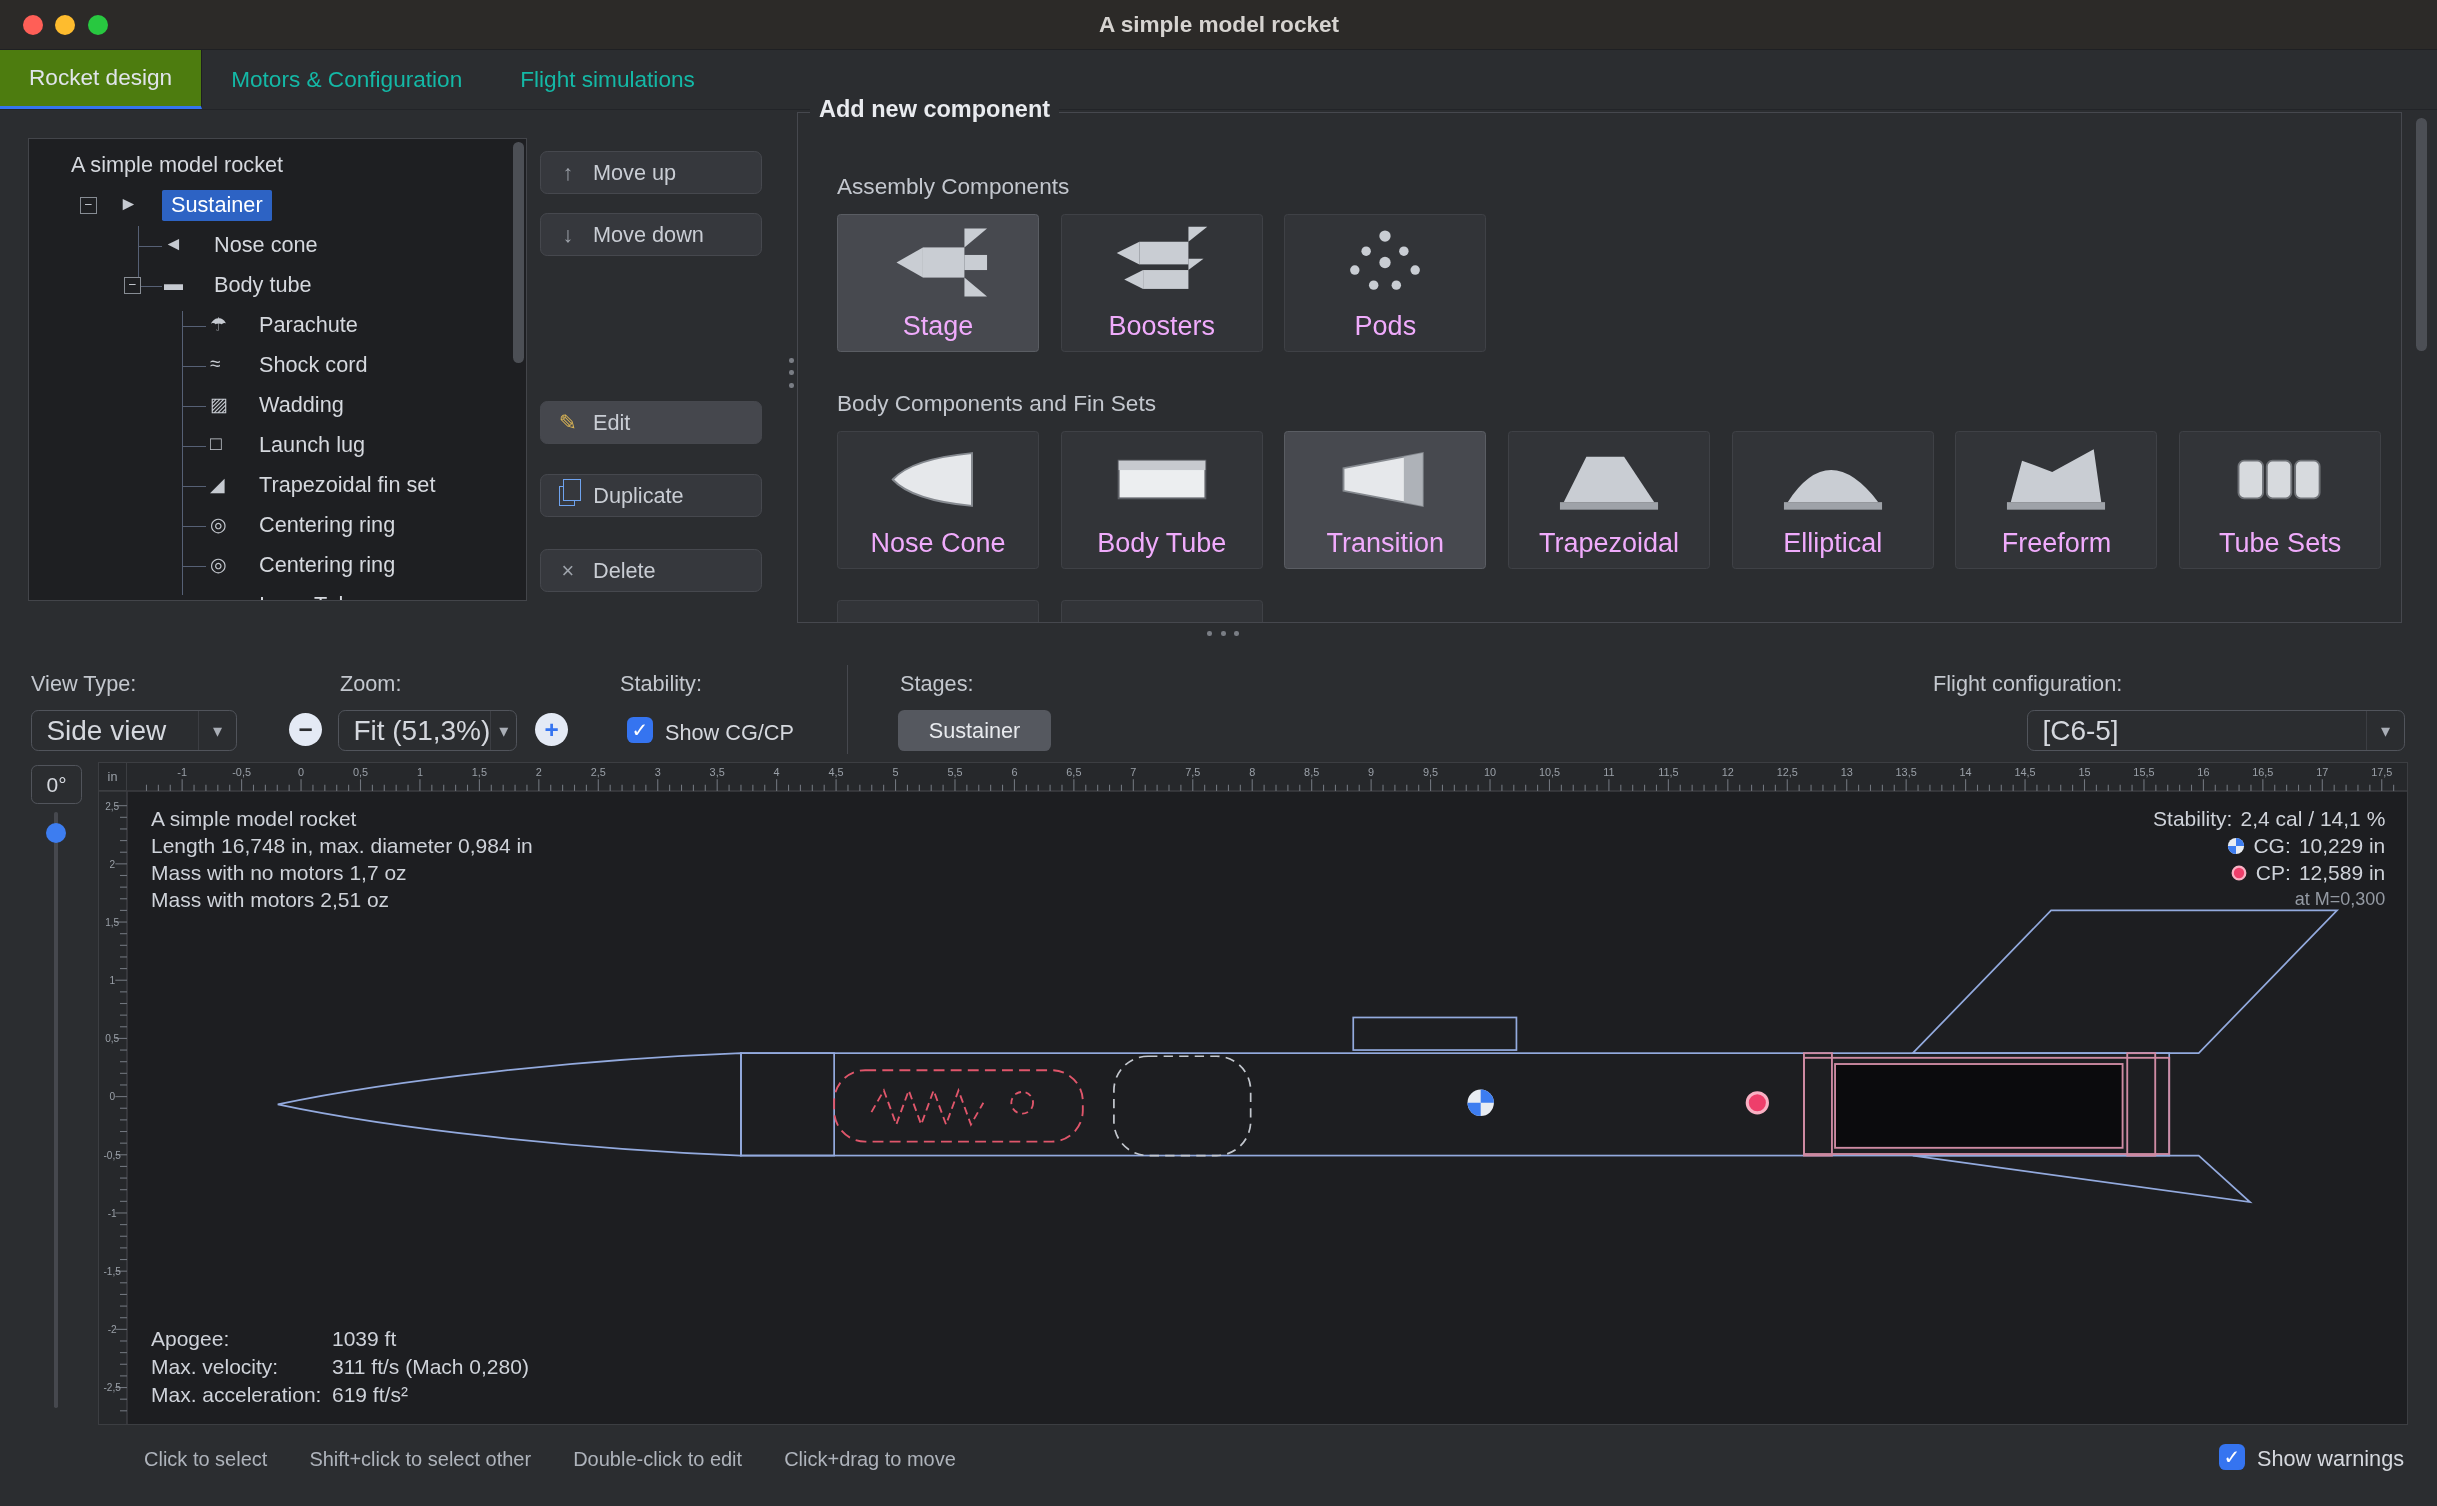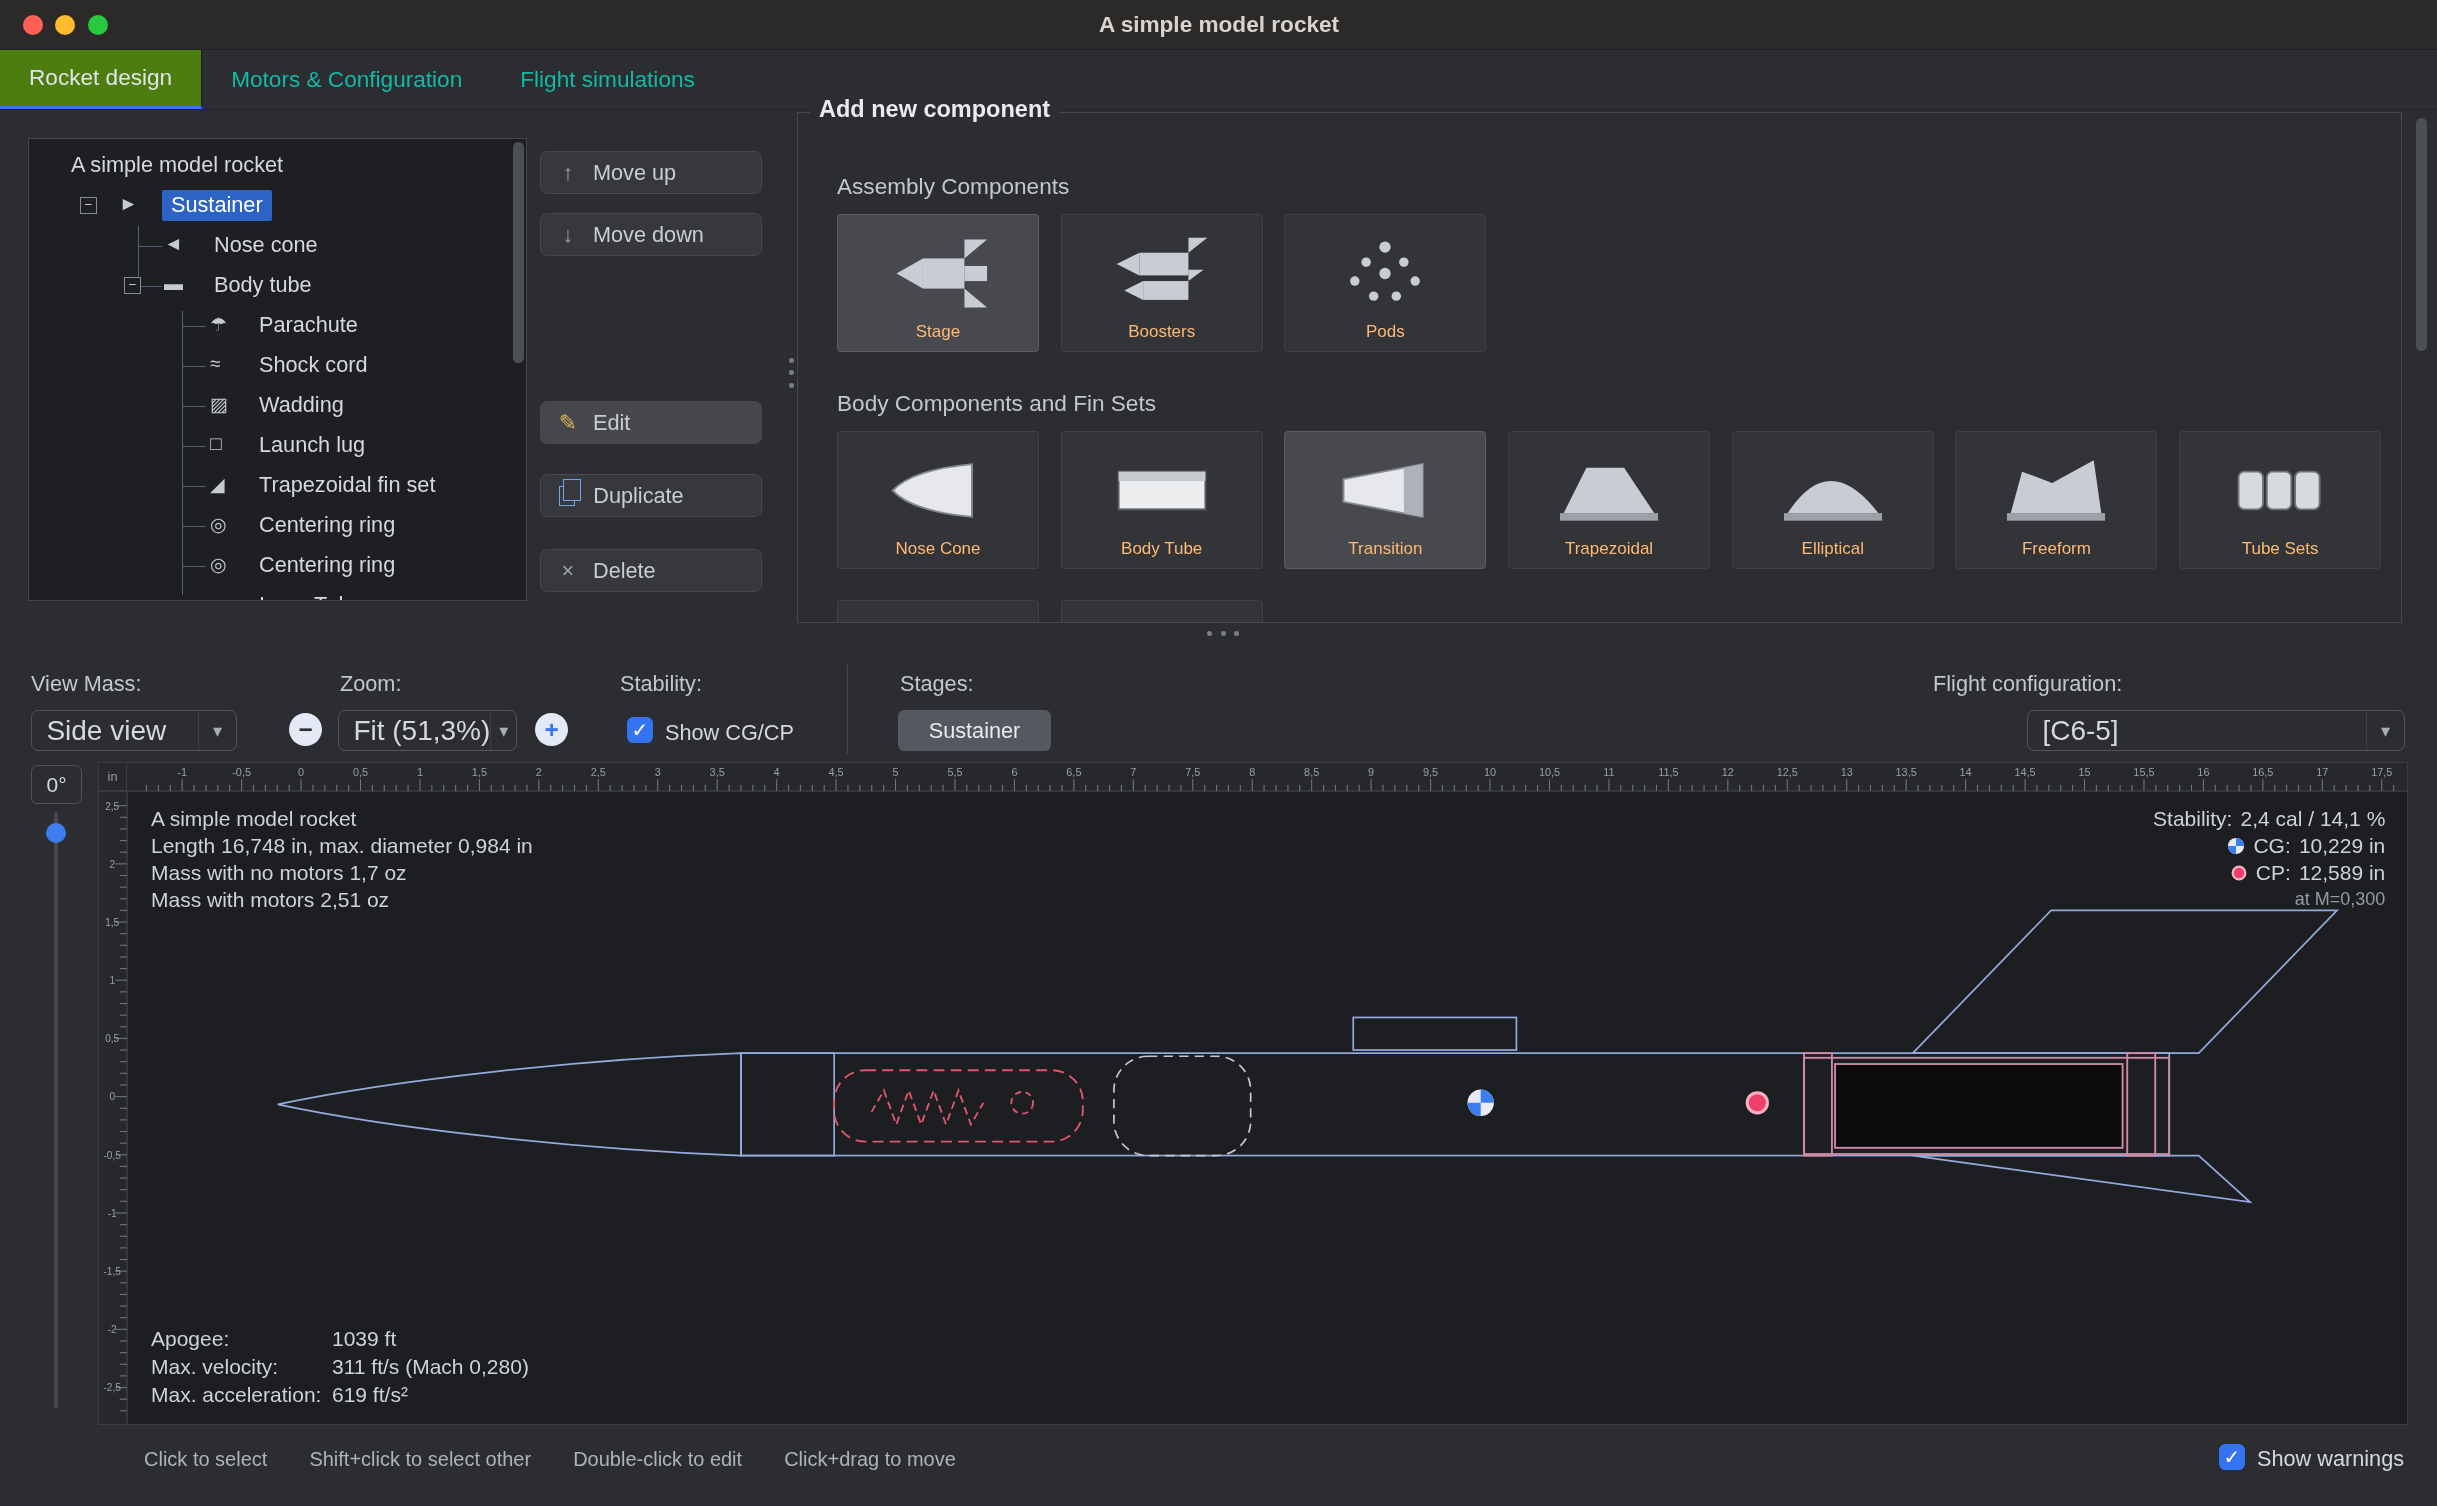--- a/index.html
+++ b/index.html
@@ -55,21 +55,21 @@
   
   .add-panel{position:absolute;left:797px;top:112px;width:1605px;height:511px;border:0.9px solid #46484e;overflow:hidden}
   .add-legend{position:absolute;left:810px;top:96px;z-index:3;background:#2b2d30;padding:0 9px;font-size:23.5px;font-weight:bold;color:#e9ebef}
   .sec-label{position:absolute;left:39px;font-size:22.6px;color:#c3c7ce}
   #sec0-label{top:61px}#sec1-label{top:278px}
   .comp-grid{position:absolute;left:39px;display:flex;gap:21.7px}
   #sec0-grid{top:101px}#sec1-grid{top:318px}
   .comp-btn{width:202px;height:138px;background:#323438;border:0.9px solid #3f4146;border-radius:3.6px;display:flex;flex-direction:column;align-items:center;justify-content:flex-end;padding-bottom:9px;gap:3.6px}
   .comp-btn.selc{background:#47494f;border-color:#5a5d63}
   .comp-btn svg{width:126px;height:83px}
-  .clabel{font-size:17px;color:#fdba74}
+  .clabel{font-size:27px;color:#f0abfc}
   .partial{position:absolute;top:487px;width:202px;height:54px;background:#323438;border:0.9px solid #3f4146;border-radius:3.6px}
   #p0{left:39px}#p1{left:263px}
 
   
   .tb-label{position:absolute;font-size:21.7px;color:#c3c7ce;white-space:nowrap}
   .dd{position:absolute;height:41px;border:0.9px solid #51545b;border-radius:7.2px;background:#2b2d30;display:flex;align-items:center}
   .dd .val{flex:1;padding-left:14.4px;font-size:28px;color:#d5d8de;white-space:nowrap}
   .dd .arr{width:38px;align-self:stretch;display:flex;align-items:center;justify-content:center;color:#a9aeb6;font-size:18px;border-left:0.9px solid #3c3e43}
   #dd-view{left:31px;top:710px;width:206px}
   #dd-zoom{left:338px;top:710px;width:179px}
@@ -316,21 +316,21 @@
   </div>
 
   <div class="dot" style="left:1207px;top:631px"></div>
   <div class="dot" style="left:1221px;top:631px"></div>
   <div class="dot" style="left:1234px;top:631px"></div>
 
   <div class="wsb">
       <div class="wsb-thumb"></div>
     </div>
 
-  <div class="tb-label" style="left:31px;top:671px">View Mass:</div>
+  <div class="tb-label" style="left:31px;top:671px">View Type:</div>
   <div class="dd" id="dd-view">
     <div class="val">Side view</div>
     <div class="arr">▾</div>
   </div>
 
   <div class="tb-label" style="left:340px;top:671px">Zoom:</div>
   <div class="zbtn" id="zminus">−</div>
   <div class="dd" id="dd-zoom">
     <div class="val">Fit (51,3%)</div>
     <div class="arr">▾</div>

